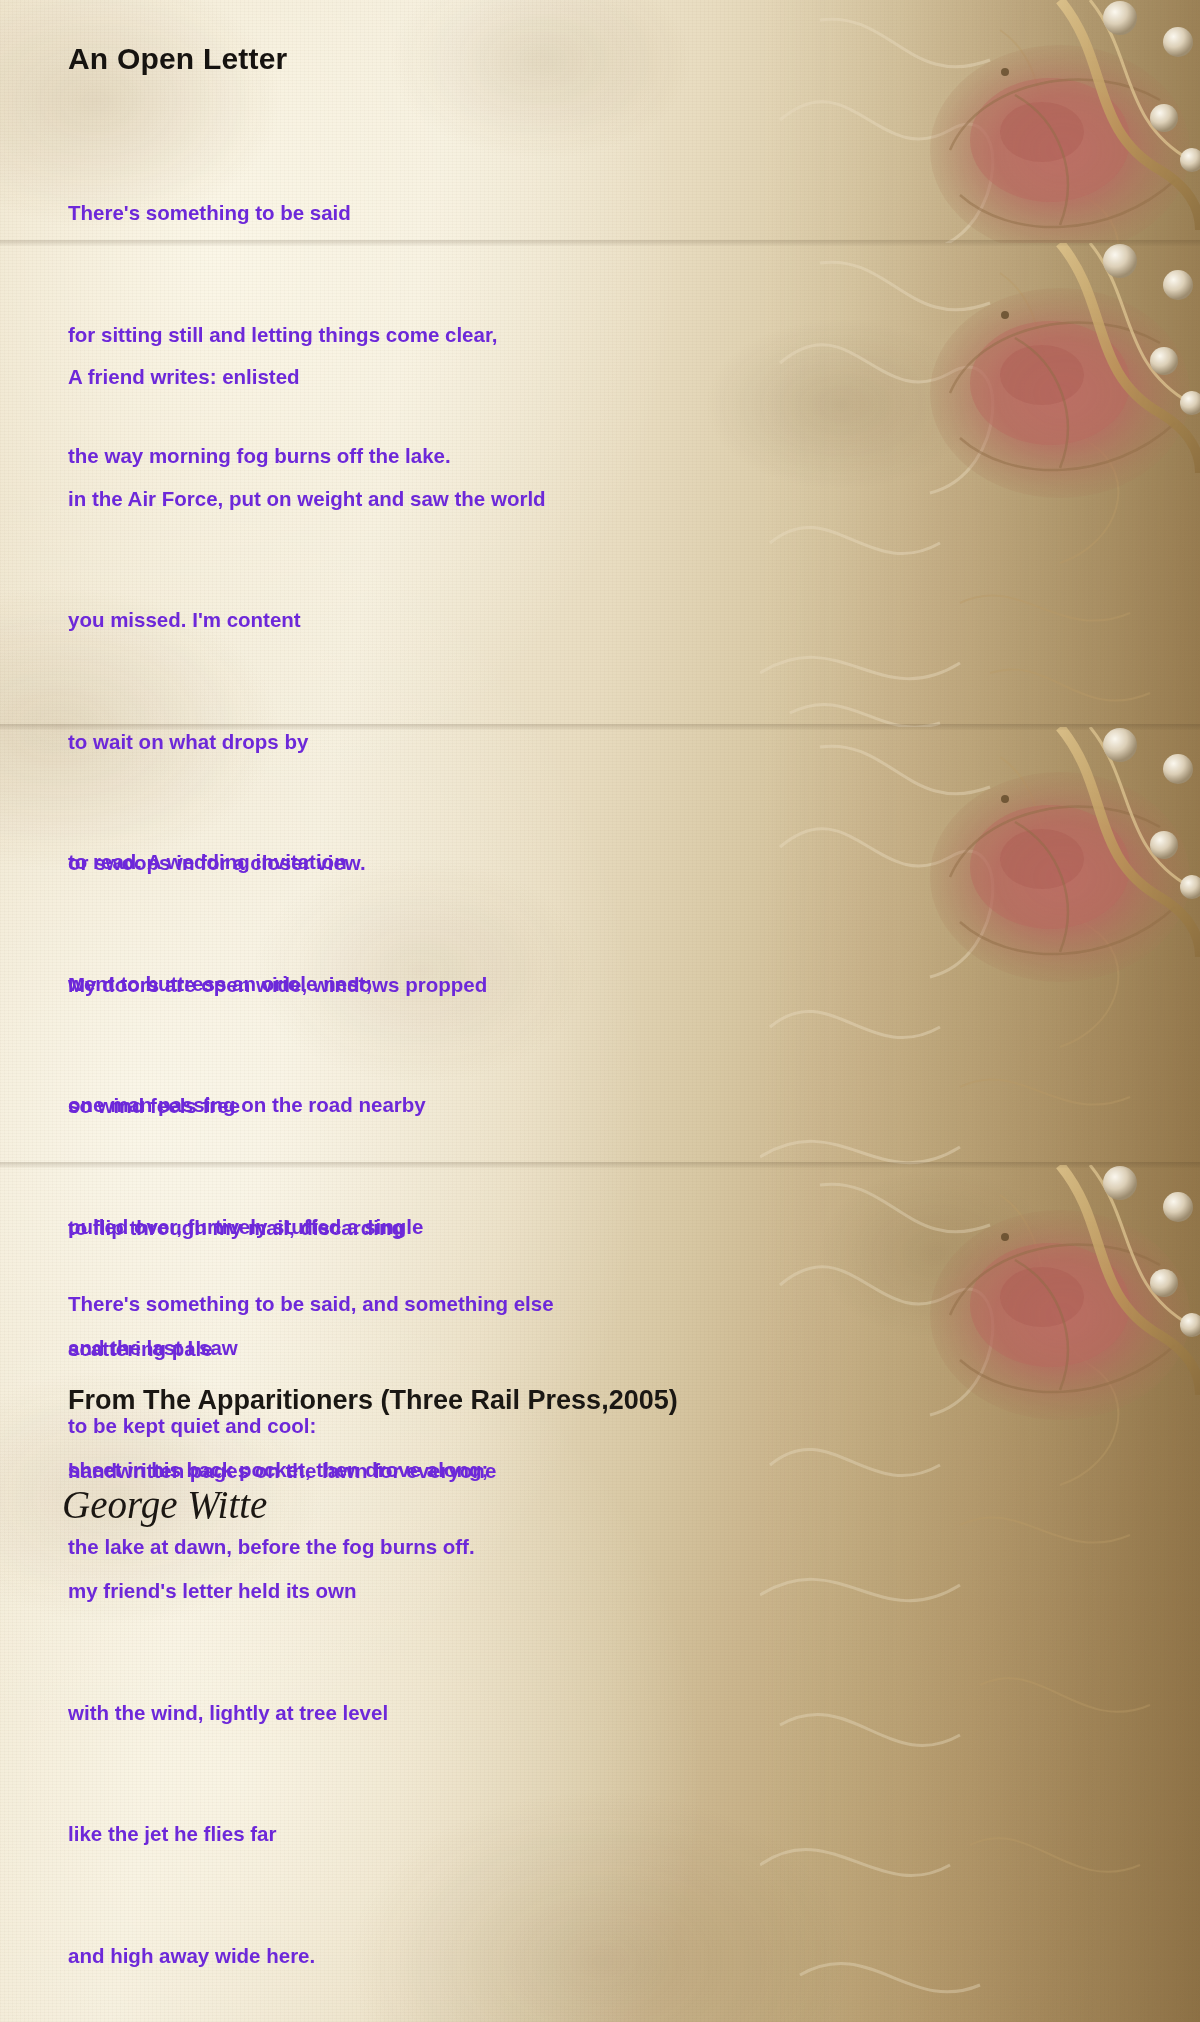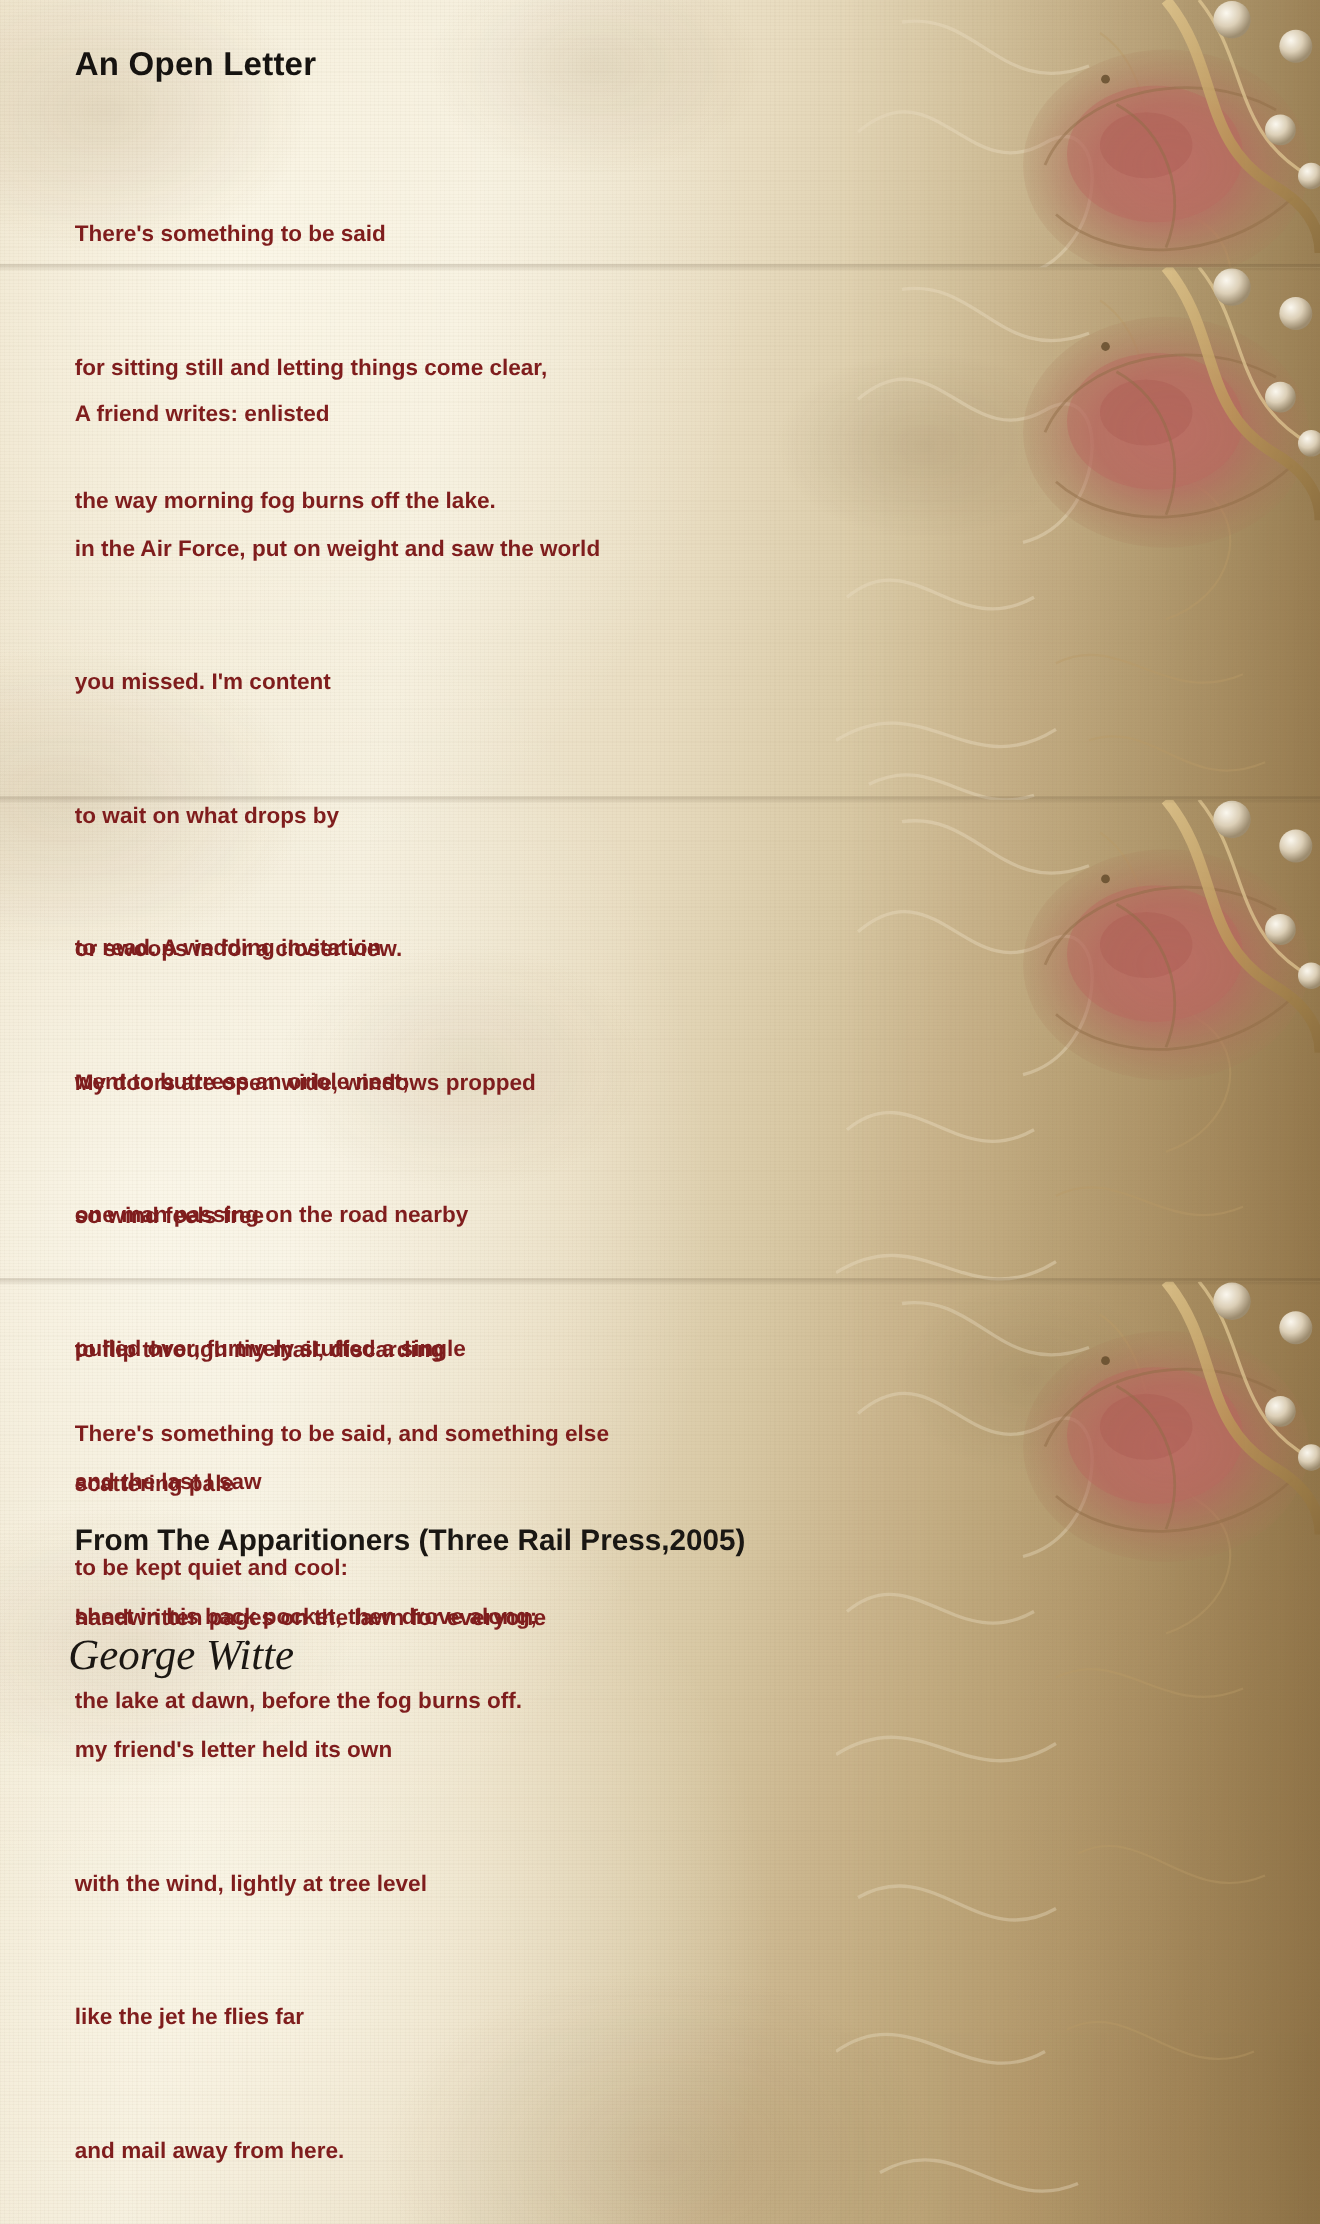--- a/index.html
+++ b/index.html
@@ -94,21 +94,21 @@
     left: 68px;
     top: 42px;
     font-size: 30px;
     font-weight: bold;
     color: #161310;
     letter-spacing: 0.2px;
   }
   .stanza {
     position: absolute;
     left: 68px;
-    color: #7f1d1d;
+    color: #6d28d9;
     font-size: 20.5px;
     font-weight: bold;
     line-height: 40.5px;
     white-space: pre;
   }
   .stanza .line { display: block; }
 
   .credit {
     position: absolute;
     left: 68px;
@@ -334,21 +334,21 @@
     <div class="stanza" style="top:761px">
       <span class="line">to read. A wedding invitation</span>
       <span class="line">went to buttress an oriole nest;</span>
       <span class="line">one man passing on the road nearby</span>
       <span class="line">pulled over, furtively stuffed a single</span>
       <span class="line">and the last I saw</span>
       <span class="line">sheet in his back pocket, then drove along;</span>
       <span class="line">my friend's letter held its own</span>
       <span class="line">with the wind, lightly at tree level</span>
       <span class="line">like the jet he flies far</span>
-      <span class="line">and mail away from here.</span>
+      <span class="line">and high away wide here.</span>
     </div>
 
     <div class="stanza" style="top:1203px">
       <span class="line">There's something to be said, and something else</span>
       <span class="line">to be kept quiet and cool:</span>
       <span class="line">the lake at dawn, before the fog burns off.</span>
     </div>
 
     <div class="credit" style="top:1385px">From The Apparitioners (Three Rail Press,2005)</div>
 

